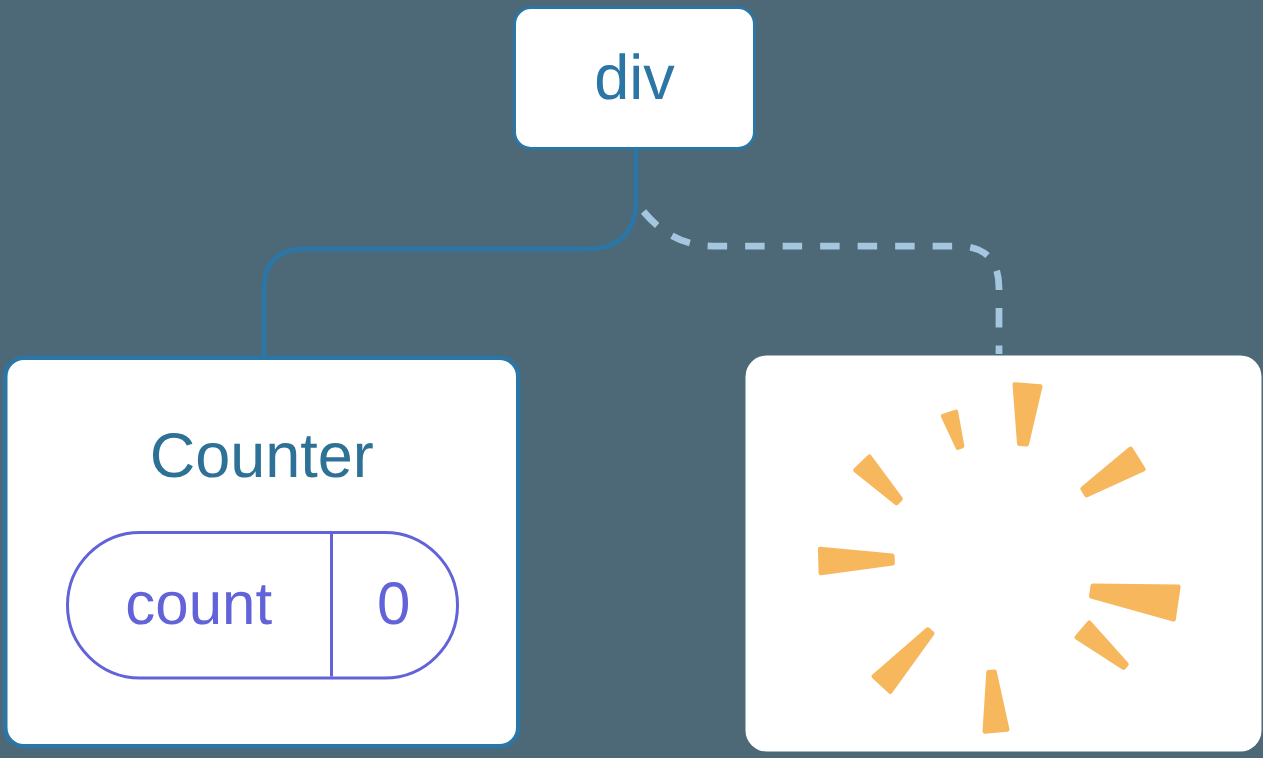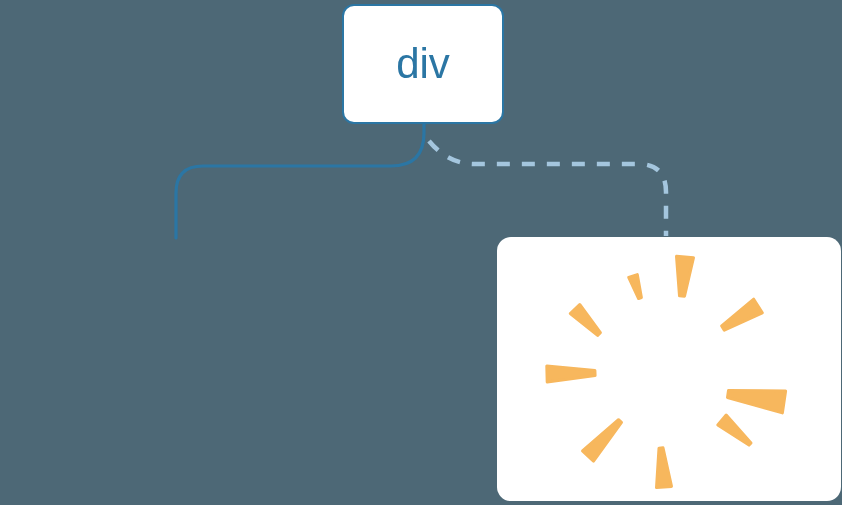--- a/index.html
+++ b/index.html
@@ -25,21 +25,21 @@
   }
   .edges{
     position:absolute;
     left:0;top:0;
     width:842px;height:505px;
     pointer-events:none;
   }
   .node-root{
     position:absolute;
     left:342px; top:4px;
-    width:162px; height:120px;
+    width:162px; height:96px;
     background:var(--card);
     border:2.5px solid var(--node-blue);
     border-radius:12px;
     box-sizing:border-box;
     display:flex; align-items:center; justify-content:center;
   }
   .node-root .label{
     font-size:42px;
     font-weight:500;
     color:var(--node-blue);
@@ -97,20 +97,27 @@
 
   <svg class="edges" id="edges-svg" viewBox="0 0 842 505" xmlns="http://www.w3.org/2000/svg">
       <path d="M424 100 L424 133 Q424 166 391 166 L203 166 Q176 166 176 193 L176 238" fill="none" stroke="#2B76A4" stroke-width="3.2" stroke-linecap="round"></path>
       <path d="M429 141 Q448 164 475 164 L638 164 Q666 164 666 192 L666 236" fill="none" stroke="#A4C6DE" stroke-width="4.5" stroke-linecap="butt" stroke-dasharray="13 12"></path>
     </svg>
 
   <div class="node-root">
     <span class="label">div</span>
   </div>
 
+  <div class="card-counter">
+    <div class="title">Counter</div>
+    <div class="state-pill">
+      <div class="key-cell">count</div>
+      <div class="value-cell">0</div>
+    </div>
+  </div>
 
   <div class="card-poof">
     <svg id="poof-svg" viewBox="0 0 344 264" xmlns="http://www.w3.org/2000/svg">
         <polygon points="131.7,40.4 140.3,37.6 144.4,60.5 141.6,61.5" fill="#F7B75D" stroke="#F7B75D" stroke-width="3" stroke-linejoin="round"></polygon>
         <polygon points="179.5,19.3 196.5,20.7 187.5,59.2 182.5,58.8" fill="#F7B75D" stroke="#F7B75D" stroke-width="3" stroke-linejoin="round"></polygon>
         <polygon points="256.7,62.2 265.3,75.8 227.3,93.1 224.7,88.9" fill="#F7B75D" stroke="#F7B75D" stroke-width="3" stroke-linejoin="round"></polygon>
         <polygon points="73.3,76.5 82.7,67.5 103.4,95.6 100.6,98.4" fill="#F7B75D" stroke="#F7B75D" stroke-width="3" stroke-linejoin="round"></polygon>
         <polygon points="50.2,145.0 49.8,129.0 97.9,133.5 98.1,138.5" fill="#F7B75D" stroke="#F7B75D" stroke-width="3" stroke-linejoin="round"></polygon>
         <polygon points="288.6,154.1 285.4,175.9 230.5,160.5 231.5,153.5" fill="#F7B75D" stroke="#F7B75D" stroke-width="3" stroke-linejoin="round"></polygon>
         <polygon points="254.0,205.9 252.0,208.1 220.8,187.9 229.2,178.1" fill="#F7B75D" stroke="#F7B75D" stroke-width="3" stroke-linejoin="round"></polygon>

